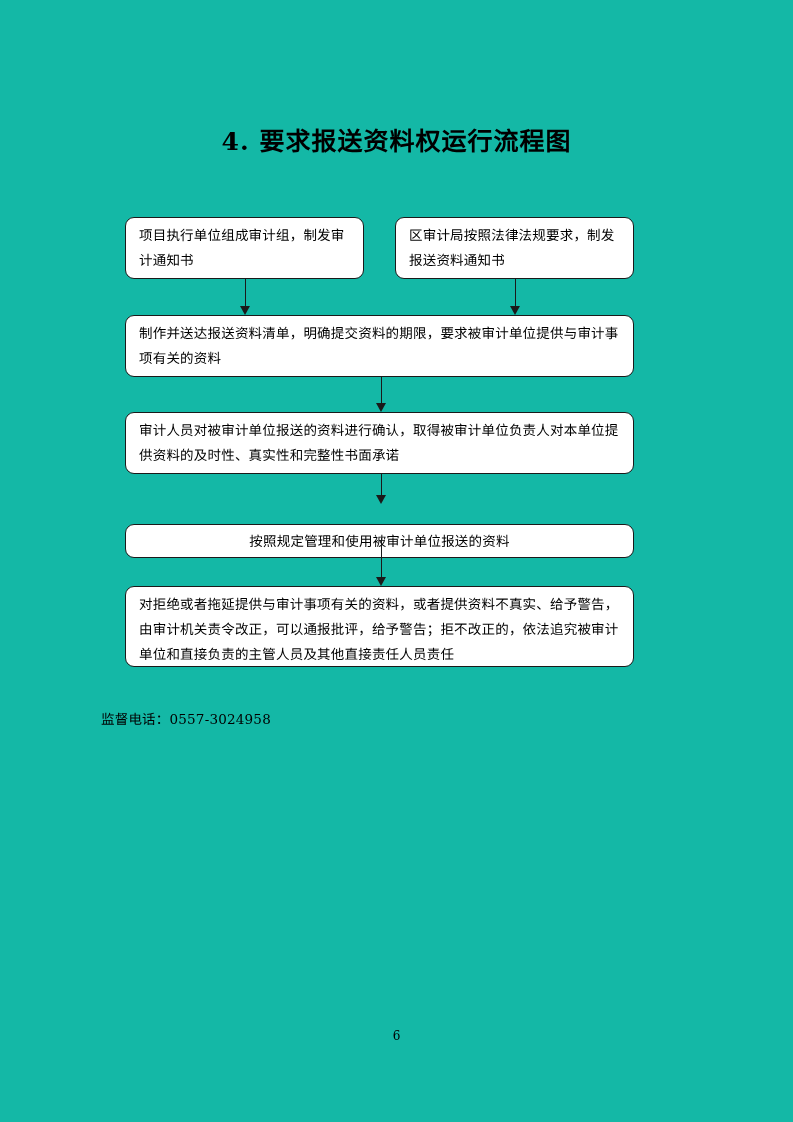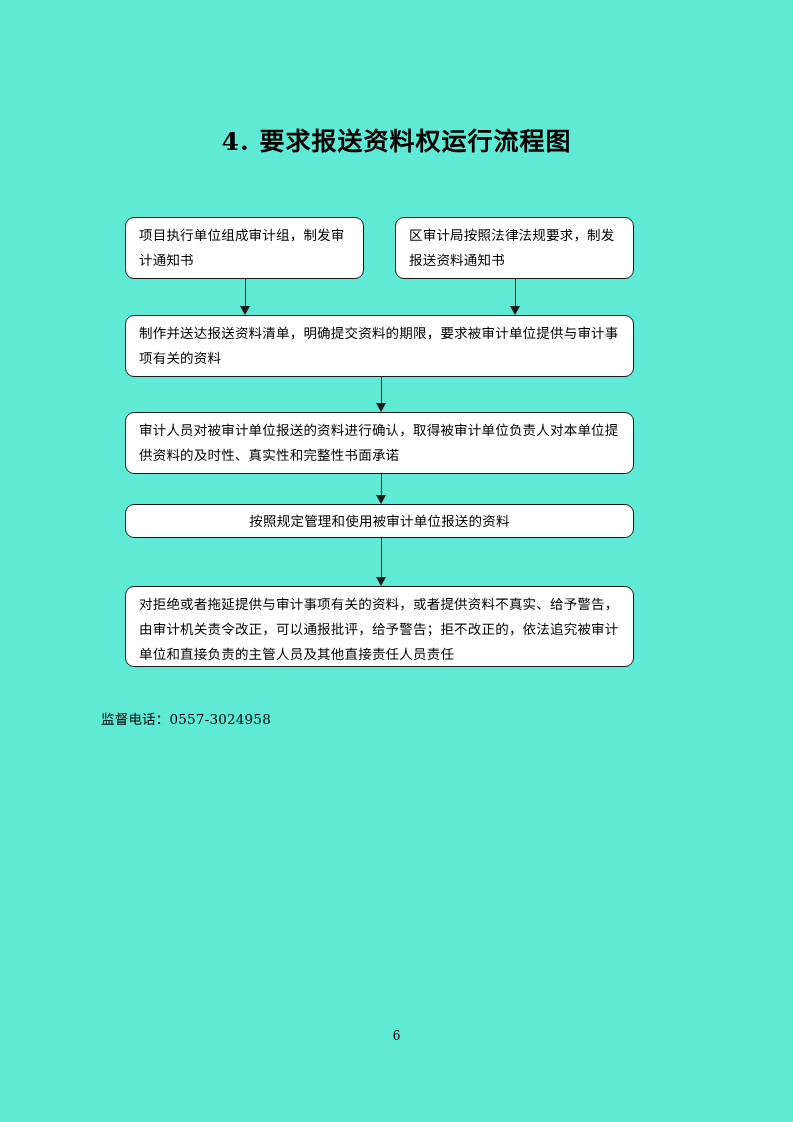--- a/index.html
+++ b/index.html
@@ -10,21 +10,21 @@
   }
   body {
     font-family: "DejaVu Serif", "Liberation Serif", serif;
     color: #000000;
   }
   .page {
     position: relative;
     width: 793px;
     height: 1122px;
     margin: 0 auto;
-    background: #5eead4;
+    background: #14b8a6;
     overflow: hidden;
   }
 
   
   .doc-title {
     position: absolute;
     left: 0;
     top: 126px;
     width: 793px;
     text-align: center;
@@ -53,20 +53,21 @@
     background: #ffffff;
     font-size: 13.5px;
     line-height: 25px;
     letter-spacing: 0.2px;
     padding: 5px 12px 5px 13px;
     text-align: left;
   }
   .node.center-text {
     text-align: center;
     padding-left: 12px;
+    margin-top: 20px;
   }
 
   
   #node-1 { left: 125px; top: 217px; width: 239px; height: 62px; }
   #node-2 { left: 395px; top: 217px; width: 239px; height: 62px; }
   #node-3 { left: 125px; top: 315px; width: 509px; height: 62px; }
   #node-4 { left: 125px; top: 412px; width: 509px; height: 62px; }
   #node-5 { left: 125px; top: 504px; width: 509px; height: 34px; line-height: 24px; padding-top: 4px; }
   #node-6 { left: 125px; top: 586px; width: 509px; height: 81px; }
 

